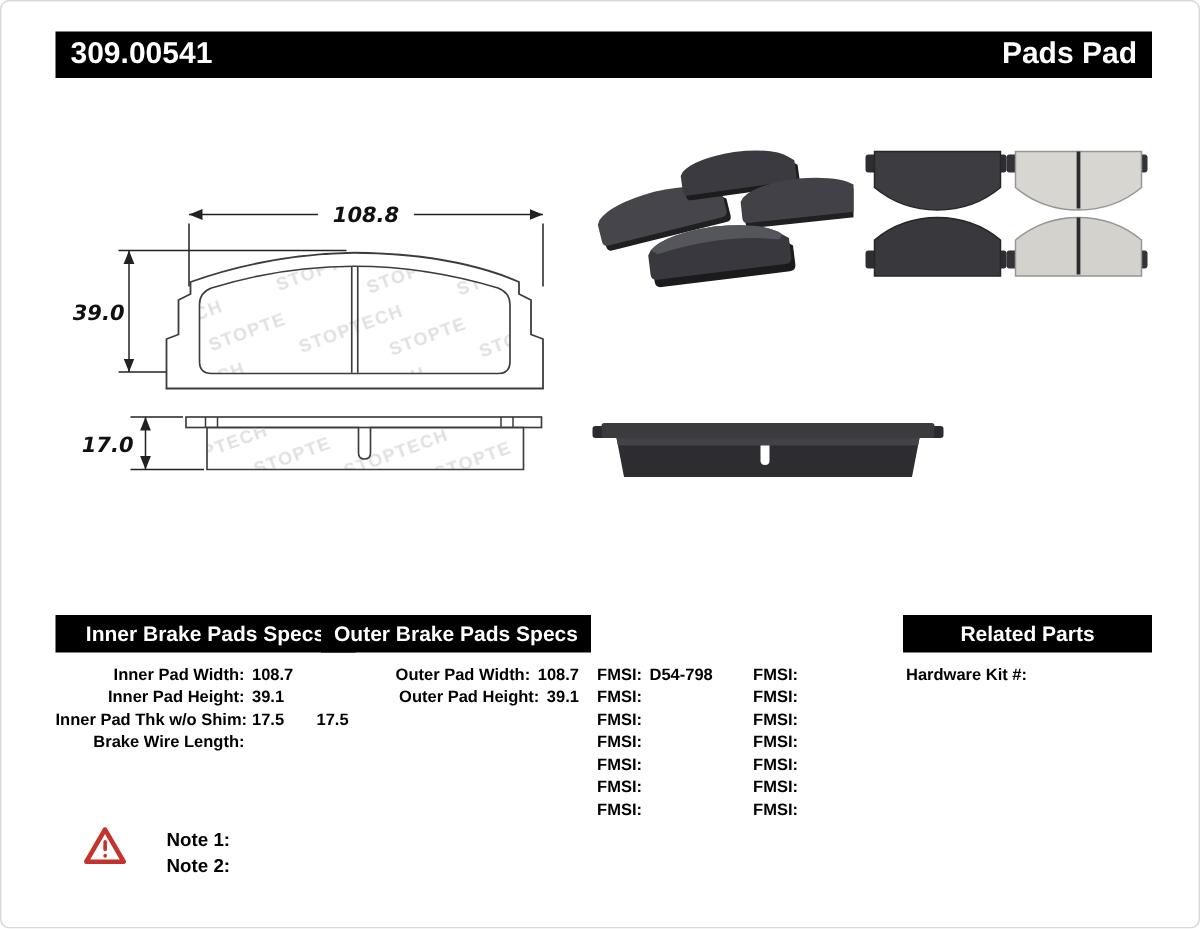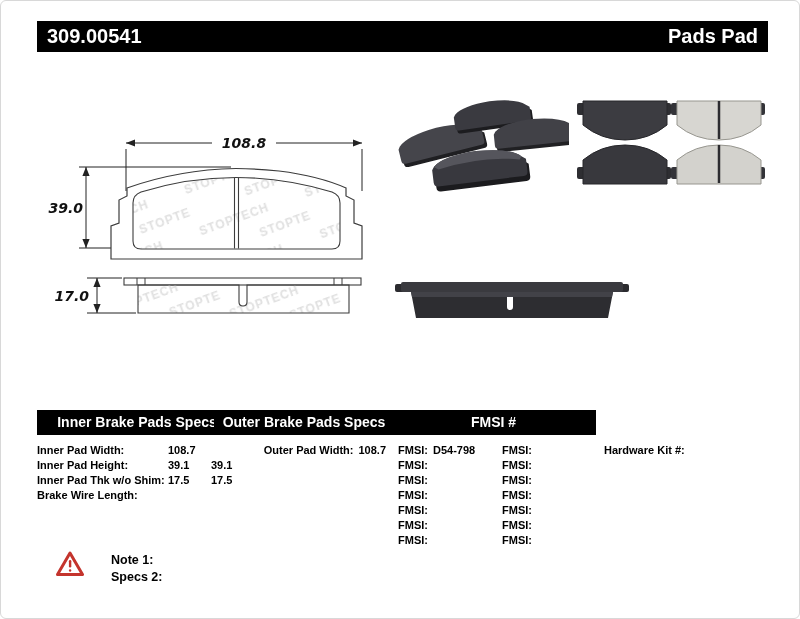--- a/index.html
+++ b/index.html
@@ -26,21 +26,21 @@
     position:absolute;top:409px;height:25px;background:#000;color:#fff;
     font-weight:bold;font-size:14px;line-height:25px;text-align:center;
   }
   .h-inner{left:36px;width:200px;}
   .h-outer{left:213px;width:180px;}
   .h-fmsi{left:390px;width:205px;}
   .h-related{left:601px;width:166px;}
   .speccol{position:absolute;top:442px;font-size:11px;font-weight:bold;}
   .speccol .row{display:flex;height:15px;line-height:15px;white-space:nowrap;}
   .c-inner{left:36px;width:168px;}
-  .c-inner .lab{width:126px;text-align:left;}
+  .c-inner .lab{width:126px;text-align:right;}
   .c-outer{left:205px;width:180px;}
   .c-outer .lab{width:138px;text-align:right;margin-left:35px;}
   .c-fmsi1{left:393px;}
   .c-fmsi2{left:497px;}
   .c-fmsi1 .lab,.c-fmsi2 .lab{width:34px;text-align:right;}
   .c-related{left:603px;}
   .val{margin-left:5px;}
   
   .warn-wrap{position:absolute;left:55px;top:550px;}
   .note-lines{position:absolute;left:110px;top:551px;font-size:12.5px;font-weight:bold;}
@@ -169,21 +169,21 @@
       <rect x="230" y="15" width="10" height="8" rx="2" fill="#2b2b2f"></rect>
       <rect x="12" y="13" width="222" height="10" rx="2" fill="#3a3a3f"></rect>
       <path d="M22,23 L118,23 L118,38 Q118,41 121,41 Q124,41 124,38 L124,23
                L224,23 L219,49 L27,49 Z" fill="#2d2d31"></path>
       <path d="M22,23 L224,23 L223,28 L23,28 Z" fill="#424248"></path>
     </svg>
   </div>
 
   <div class="colhead h-inner">Inner Brake Pads Specs</div>
   <div class="colhead h-outer">Outer Brake Pads Specs</div>
-  <div class="colhead h-fmsi">FMSI #</div>
+  <div class="colhead h-related">Related Parts</div>
 
   <div class="speccol c-inner">
     <div class="row">
         <span class="lab">Inner Pad Width:</span>
         <span class="val">108.7</span>
       </div>
     <div class="row">
         <span class="lab">Inner Pad Height:</span>
         <span class="val">39.1</span>
       </div>
@@ -196,20 +196,21 @@
         <span class="val"></span>
       </div>
   </div>
 
   <div class="speccol c-outer">
     <div class="row">
         <span class="lab">Outer Pad Width:</span>
         <span class="val">108.7</span>
       </div>
     <div class="row">
+        <span class="lab">Outer Pad Height:</span>
         <span class="val">39.1</span>
       </div>
     <div class="row">
         <span class="val">17.5</span>
       </div>
   </div>
 
   <div class="speccol c-fmsi1">
     <div class="row">
         <span class="lab">FMSI:</span>
@@ -281,16 +282,16 @@
 
   <div class="warn-wrap">
     <svg width="28" height="26" viewBox="0 0 28 26">
       <path d="M14 2 L26.5 23.5 L1.5 23.5 Z" fill="#ffffff" stroke="#c4342d" stroke-width="3" stroke-linejoin="round"></path>
       <rect x="12.9" y="9" width="2.4" height="7.5" rx="1.2" fill="#c4342d"></rect>
       <rect x="12.9" y="18.2" width="2.4" height="2.6" rx="1.2" fill="#c4342d"></rect>
     </svg>
   </div>
   <div class="note-lines">
     <div>Note 1:</div>
-    <div>Specs 2:</div>
+    <div>Note 2:</div>
   </div>
 
 </div>
 
 </body></html>

